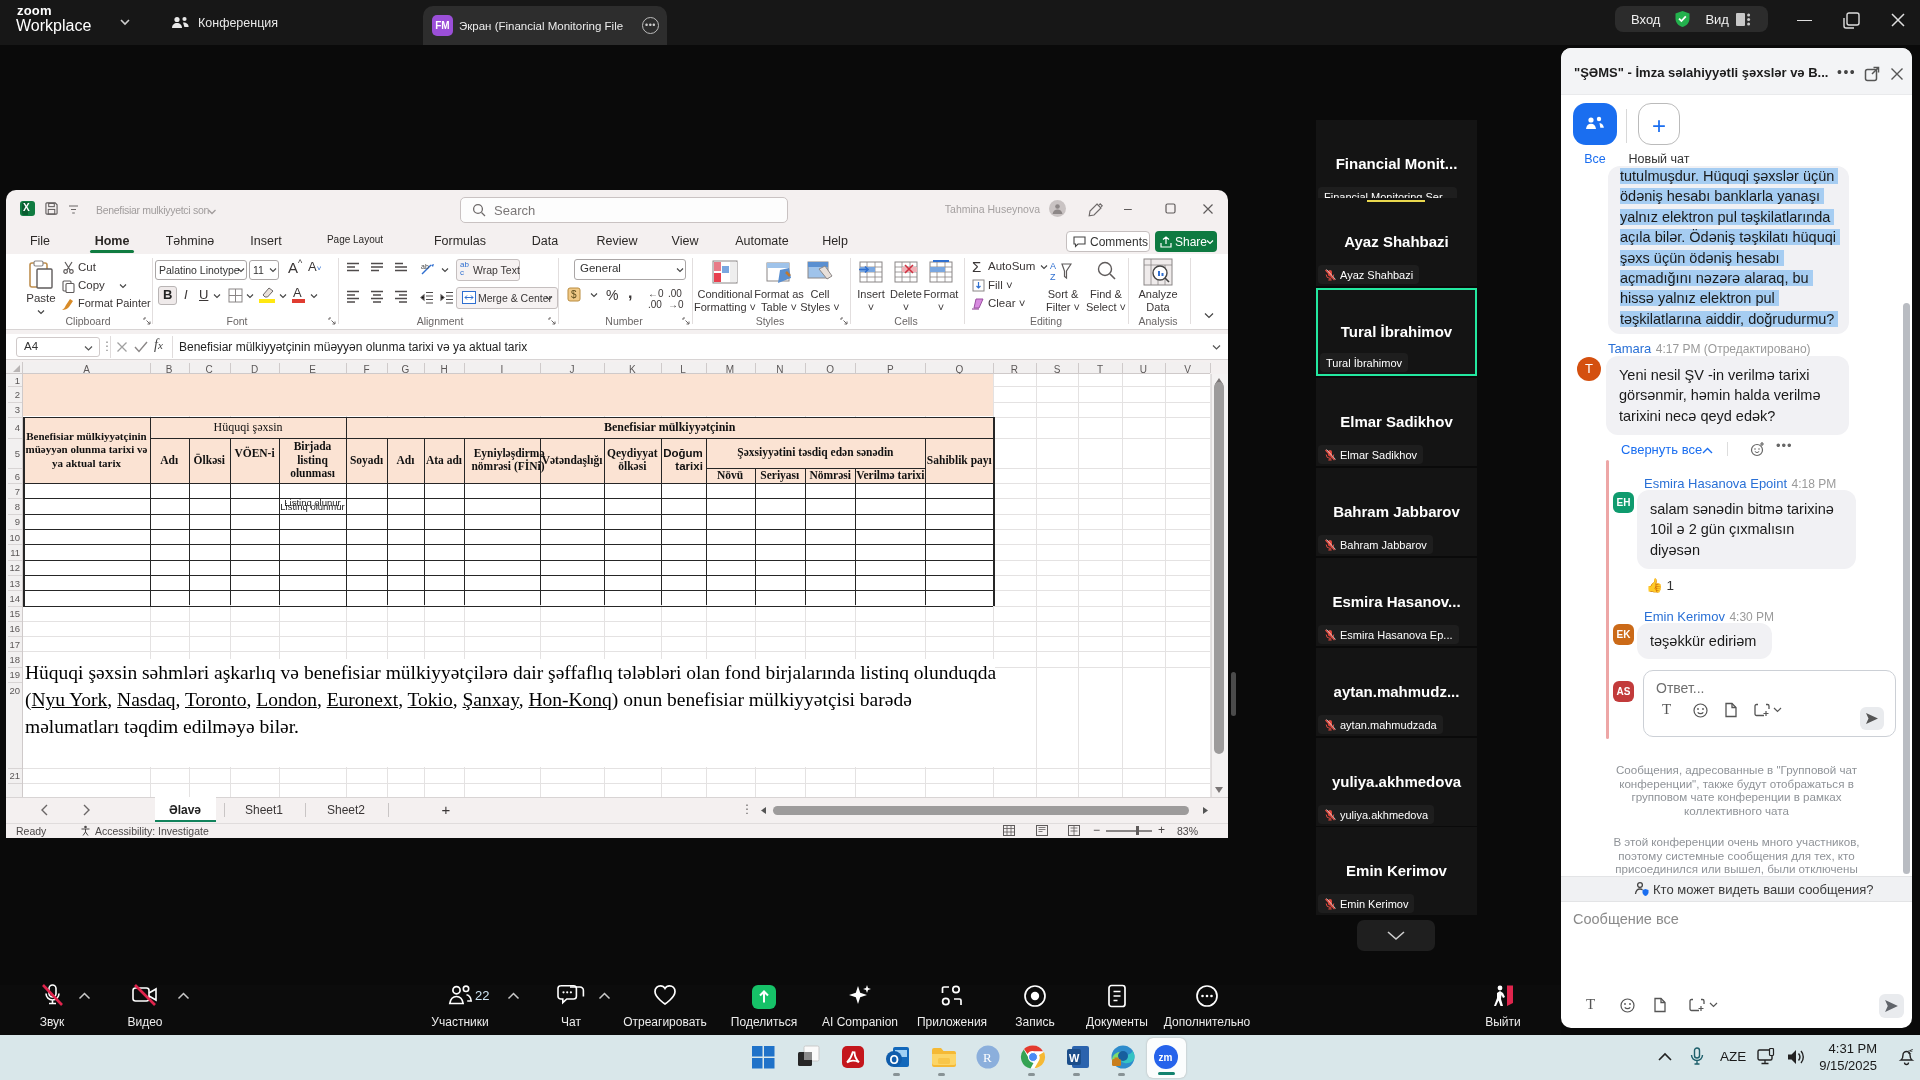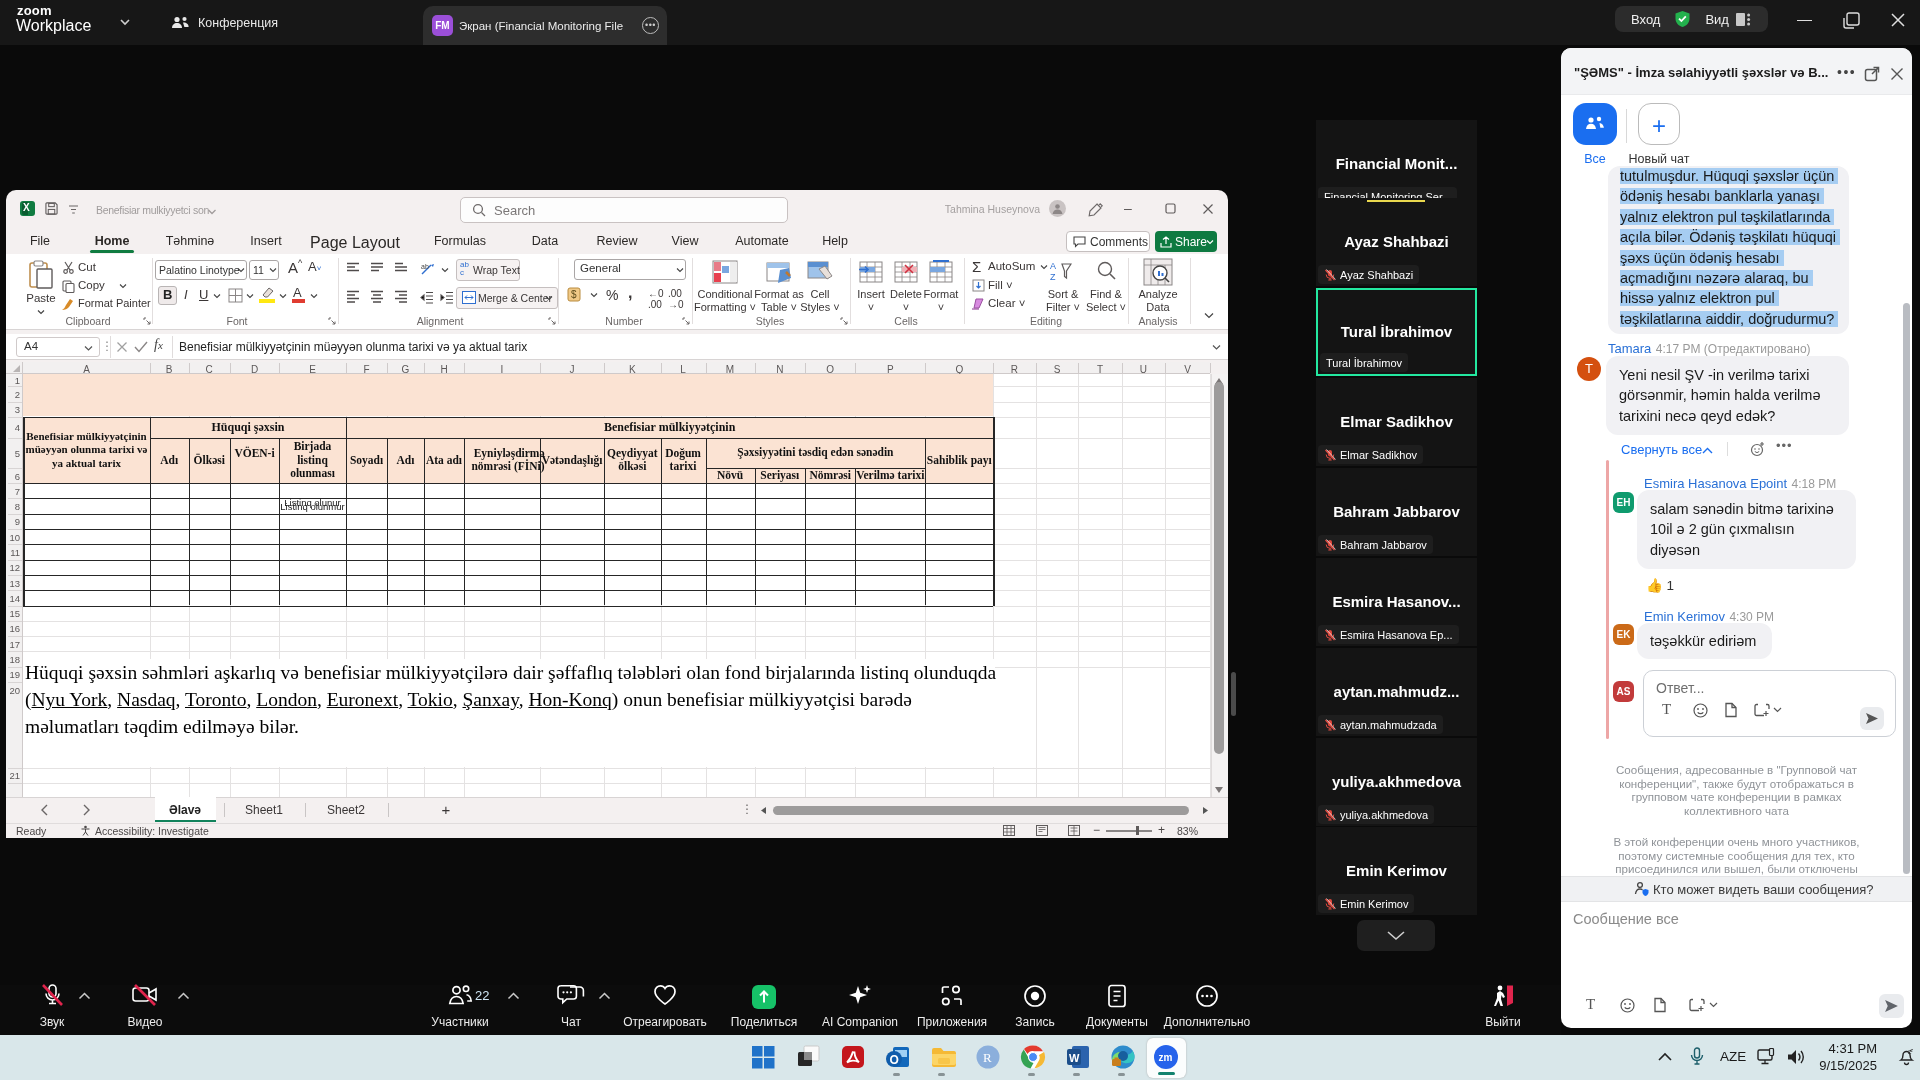--- a/index.html
+++ b/index.html
@@ -113,21 +113,21 @@
 <svg class="abs" style="left:1159px;top:13px" width="11" height="11" viewBox="0 0 11 11">
       <rect x="1" y="1" width="9" height="9" rx="1.5" fill="none" stroke="#5f5b5b" stroke-width="1.2"></rect>
     </svg>
 <svg class="abs" style="left:1196px;top:13px" width="12" height="12" viewBox="0 0 12 12">
       <path d="M1.5 1.5l9 9M10.5 1.5l-9 9" stroke="#5f5b5b" stroke-width="1.2"></path>
     </svg>
 <div class="abs" style="left:34px;top:44px;transform:translateX(-50%);color:#2b2826;font-size:12.5px;font-weight:normal;white-space:nowrap">File</div>
 <div class="abs" style="left:106px;top:44px;transform:translateX(-50%);color:#2b2826;font-size:12.5px;font-weight:bold;white-space:nowrap">Home</div>
 <div class="abs" style="left:184px;top:44px;transform:translateX(-50%);color:#2b2826;font-size:12.5px;font-weight:normal;white-space:nowrap">Təhminə</div>
 <div class="abs" style="left:260px;top:44px;transform:translateX(-50%);color:#2b2826;font-size:12.5px;font-weight:normal;white-space:nowrap">Insert</div>
-<div class="abs" style="left:349px;top:44px;transform:translateX(-50%);color:#2b2826;font-size:16px;font-weight:normal;white-space:nowrap">Page Layout</div>
+<div class="abs" style="left:349px;top:44px;transform:translateX(-50%);color:#2b2826;font-size:10px;font-weight:normal;white-space:nowrap">Page Layout</div>
 <div class="abs" style="left:454px;top:44px;transform:translateX(-50%);color:#2b2826;font-size:12.5px;font-weight:normal;white-space:nowrap">Formulas</div>
 <div class="abs" style="left:539px;top:44px;transform:translateX(-50%);color:#2b2826;font-size:12.5px;font-weight:normal;white-space:nowrap">Data</div>
 <div class="abs" style="left:611px;top:44px;transform:translateX(-50%);color:#2b2826;font-size:12.5px;font-weight:normal;white-space:nowrap">Review</div>
 <div class="abs" style="left:679px;top:44px;transform:translateX(-50%);color:#2b2826;font-size:12.5px;font-weight:normal;white-space:nowrap">View</div>
 <div class="abs" style="left:756px;top:44px;transform:translateX(-50%);color:#2b2826;font-size:12.5px;font-weight:normal;white-space:nowrap">Automate</div>
 <div class="abs" style="left:829px;top:44px;transform:translateX(-50%);color:#2b2826;font-size:12.5px;font-weight:normal;white-space:nowrap">Help</div>
 <div class="abs" style="left:84px;top:60px;width:44px;height:3px;background:#107c41;border-radius:2px"></div>
 <div class="abs" style="left:1060px;top:41px;width:84px;height:21px;background:#fff;border:1px solid #c5bfbf;border-radius:4px"></div>
 <svg class="abs" style="left:1067px;top:46px" width="13" height="12" viewBox="0 0 13 12">
       <path d="M1 1h11v7H5l-2.5 2.5V8H1z" fill="none" stroke="#444" stroke-width="1.1"></path>
@@ -563,33 +563,33 @@
 <div class="abs" style="left:458px;top:247.7px;width:1px;height:167.8px;background:#262626"></div>
 <div class="abs" style="left:534px;top:247.7px;width:1px;height:167.8px;background:#262626"></div>
 <div class="abs" style="left:598px;top:247.7px;width:1px;height:167.8px;background:#262626"></div>
 <div class="abs" style="left:654.6px;top:247.7px;width:1px;height:167.8px;background:#262626"></div>
 <div class="abs" style="left:699.5px;top:247.7px;width:1px;height:167.8px;background:#262626"></div>
 <div class="abs" style="left:919.3px;top:247.7px;width:1px;height:167.8px;background:#262626"></div>
 <div class="abs" style="left:748.6px;top:278.1px;width:1px;height:137.4px;background:#262626"></div>
 <div class="abs" style="left:799px;top:278.1px;width:1px;height:137.4px;background:#262626"></div>
 <div class="abs" style="left:849.3px;top:278.1px;width:1px;height:137.4px;background:#262626"></div>
 <div class="abs" style="left:17px;top:226.5px;width:127.0px;height:66.6px;display:flex;align-items:center;justify-content:center;text-align:center;font-family:'Liberation Serif',serif;font-weight:bold;font-size:11px;line-height:13.5px;color:#111;white-space:nowrap">Benefisiar mülkiyyətçinin<br>müəyyən olunma tarixi və<br>ya aktual tarix</div>
-<div class="abs" style="left:144px;top:226.5px;width:196.0px;height:21.2px;display:flex;align-items:center;justify-content:center;text-align:center;font-family:'Liberation Serif',serif;font-weight:bold;font-size:12px;line-height:14px;color:#111;white-space:nowrap">Hüquqi şəxsin</div>
+<div class="abs" style="left:144px;top:226.5px;width:196.0px;height:21.2px;display:flex;align-items:center;justify-content:center;text-align:center;font-family:'Liberation Serif',serif;font-weight:normal;font-size:12px;line-height:14px;color:#111;white-space:nowrap">Hüquqi şəxsin</div>
 <div class="abs" style="left:340px;top:226.5px;width:647.3px;height:21.2px;display:flex;align-items:center;justify-content:center;text-align:center;font-family:'Liberation Serif',serif;font-weight:bold;font-size:12px;line-height:14px;color:#111;white-space:nowrap">Benefisiar mülkiyyətçinin</div>
 <div class="abs" style="left:144px;top:247.7px;width:38.5px;height:45.4px;display:flex;align-items:center;justify-content:center;text-align:center;font-family:'Liberation Serif',serif;font-weight:bold;font-size:11.5px;line-height:13.5px;color:#111;white-space:nowrap">Adı</div>
 <div class="abs" style="left:182.5px;top:247.7px;width:41.5px;height:45.4px;display:flex;align-items:center;justify-content:center;text-align:center;font-family:'Liberation Serif',serif;font-weight:bold;font-size:11.5px;line-height:13.5px;color:#111;white-space:nowrap">Ölkəsi</div>
 <div class="abs" style="left:224px;top:247.7px;width:49.0px;height:32px;display:flex;align-items:center;justify-content:center;text-align:center;font-family:'Liberation Serif',serif;font-weight:bold;font-size:11.5px;line-height:13.5px;color:#111;white-space:nowrap">VÖEN-i</div>
 <div class="abs" style="left:273px;top:247.7px;width:67.0px;height:45.4px;display:flex;align-items:center;justify-content:center;text-align:center;font-family:'Liberation Serif',serif;font-weight:bold;font-size:11.5px;line-height:13.5px;color:#111;white-space:nowrap">Birjada<br>listinq<br>olunması</div>
 <div class="abs" style="left:340px;top:247.7px;width:41.0px;height:45.4px;display:flex;align-items:center;justify-content:center;text-align:center;font-family:'Liberation Serif',serif;font-weight:bold;font-size:11.5px;line-height:13.5px;color:#111;white-space:nowrap">Soyadı</div>
 <div class="abs" style="left:381px;top:247.7px;width:37.0px;height:45.4px;display:flex;align-items:center;justify-content:center;text-align:center;font-family:'Liberation Serif',serif;font-weight:bold;font-size:11.5px;line-height:13.5px;color:#111;white-space:nowrap">Adı</div>
 <div class="abs" style="left:418px;top:247.7px;width:40.0px;height:45.4px;display:flex;align-items:center;justify-content:center;text-align:center;font-family:'Liberation Serif',serif;font-weight:bold;font-size:11.5px;line-height:13.5px;color:#111;white-space:nowrap">Ata adı</div>
 <div class="abs" style="left:464px;top:247.7px;width:76.0px;height:45.4px;display:flex;align-items:center;justify-content:center;text-align:right;font-family:'Liberation Serif',serif;font-weight:bold;font-size:11.5px;line-height:13.5px;color:#111;white-space:nowrap">Eyniyləşdirmə<br>nömrəsi (FİNi)</div>
 <div class="abs" style="left:534px;top:247.7px;width:64.0px;height:45.4px;display:flex;align-items:center;justify-content:center;text-align:center;font-family:'Liberation Serif',serif;font-weight:bold;font-size:11.5px;line-height:13.5px;color:#111;white-space:nowrap">Vətəndaşlığı</div>
 <div class="abs" style="left:598px;top:247.7px;width:56.6px;height:45.4px;display:flex;align-items:center;justify-content:center;text-align:center;font-family:'Liberation Serif',serif;font-weight:bold;font-size:11.5px;line-height:13.5px;color:#111;white-space:nowrap">Qeydiyyat<br>ölkəsi</div>
-<div class="abs" style="left:654.6px;top:247.7px;width:44.9px;height:45.4px;display:flex;align-items:center;justify-content:center;text-align:center;font-family:Liberation Serif, serif;font-weight:bold;font-size:11.5px;line-height:13.5px;color:#111;white-space:nowrap">Doğum<br>tarixi</div>
+<div class="abs" style="left:654.6px;top:247.7px;width:44.9px;height:45.4px;display:flex;align-items:center;justify-content:center;text-align:right;font-family:Liberation Sans, sans-serif;font-weight:bold;font-size:11.5px;line-height:13.5px;color:#111;white-space:nowrap">Doğum<br>tarixi</div>
 <div class="abs" style="left:699.5px;top:247.7px;width:219.8px;height:30.4px;display:flex;align-items:center;justify-content:center;text-align:center;font-family:'Liberation Serif',serif;font-weight:bold;font-size:11.5px;line-height:13.5px;color:#111;white-space:nowrap">Şəxsiyyətini təsdiq edən sənədin</div>
 <div class="abs" style="left:699.5px;top:278.1px;width:49.1px;height:15.0px;display:flex;align-items:center;justify-content:center;text-align:center;font-family:'Liberation Serif',serif;font-weight:bold;font-size:11.5px;line-height:13.5px;color:#111;white-space:nowrap">Növü</div>
 <div class="abs" style="left:748.6px;top:278.1px;width:50.4px;height:15.0px;display:flex;align-items:center;justify-content:center;text-align:center;font-family:'Liberation Serif',serif;font-weight:bold;font-size:11.5px;line-height:13.5px;color:#111;white-space:nowrap">Seriyası</div>
 <div class="abs" style="left:799px;top:278.1px;width:50.3px;height:15.0px;display:flex;align-items:center;justify-content:center;text-align:center;font-family:'Liberation Serif',serif;font-weight:bold;font-size:11.5px;line-height:13.5px;color:#111;white-space:nowrap">Nömrəsi</div>
 <div class="abs" style="left:849.3px;top:278.1px;width:70.0px;height:15.0px;display:flex;align-items:center;justify-content:center;text-align:center;font-family:'Liberation Serif',serif;font-weight:bold;font-size:11.5px;line-height:13.5px;color:#111;white-space:nowrap">Verilmə tarixi</div>
 <div class="abs" style="left:919.3px;top:247.7px;width:68.0px;height:45.4px;display:flex;align-items:center;justify-content:center;text-align:center;font-family:'Liberation Serif',serif;font-weight:bold;font-size:11.5px;line-height:13.5px;color:#111;white-space:nowrap">Sahiblik payı</div>
 <div class="abs" style="left:273px;top:305px;width:67px;height:15.3px;display:flex;align-items:center;justify-content:center;font-size:9.5px;color:#1a1a1a;white-space:nowrap">Listinq olunur</div>
 <div class="abs" style="left:273px;top:308.4px;width:67px;height:15.3px;display:flex;align-items:center;justify-content:center;font-size:9.5px;color:#1a1a1a;white-space:nowrap">Listinq olunmur</div>
 <div class="abs" style="left:17px;top:469.4px;width:972.0px;height:107.9px;background:#fff"></div>
 <div class="abs" style="left:19px;top:469px;width:975px;font-family:'Liberation Serif',serif;font-size:19.5px;line-height:27.2px;color:#000">Hüquqi şəxsin səhmləri aşkarlıq və benefisiar mülkiyyətçilərə dair şəffaflıq tələbləri olan fond birjalarında listinq olunduqda (<u>Nyu York</u>, <u>Nasdaq</u>, <u>Toronto</u>, <u>London</u>, <u>Euronext</u>, <u>Tokio</u>, <u>Şanxay</u>, <u>Hon-Konq</u>) onun benefisiar mülkiyyətçisi barədə məlumatları təqdim edilməyə bilər.</div>

